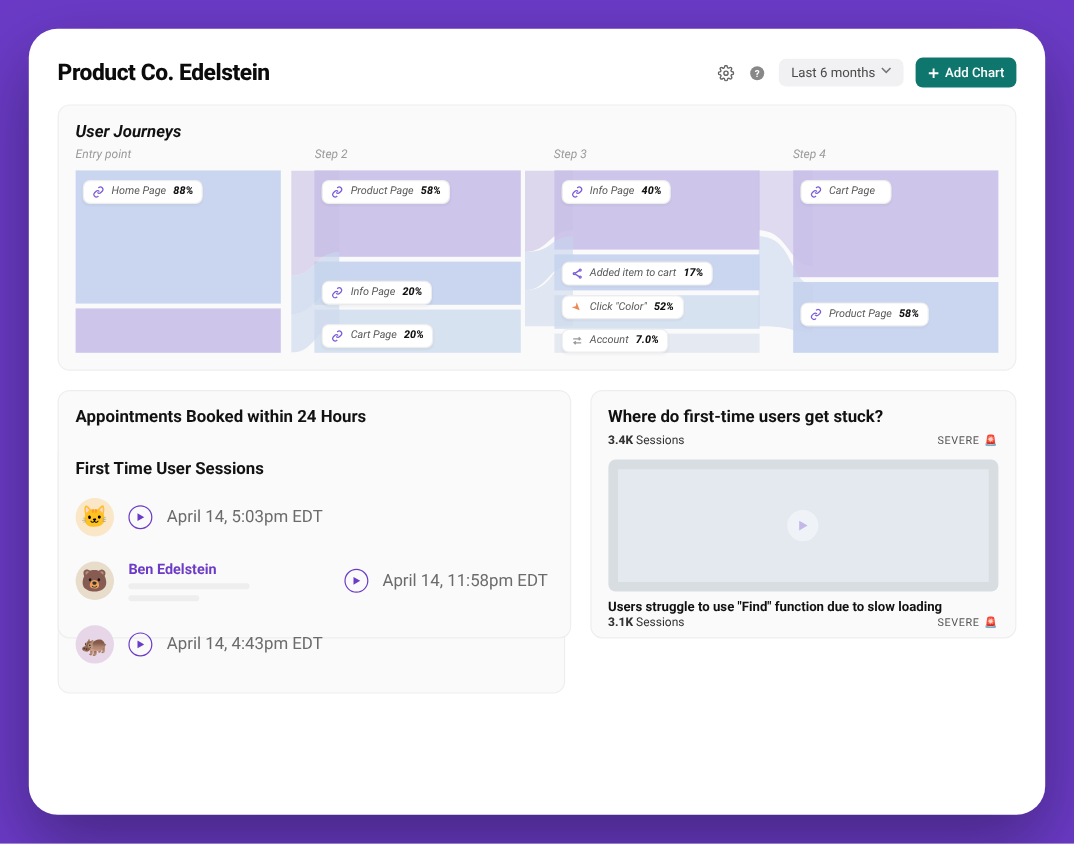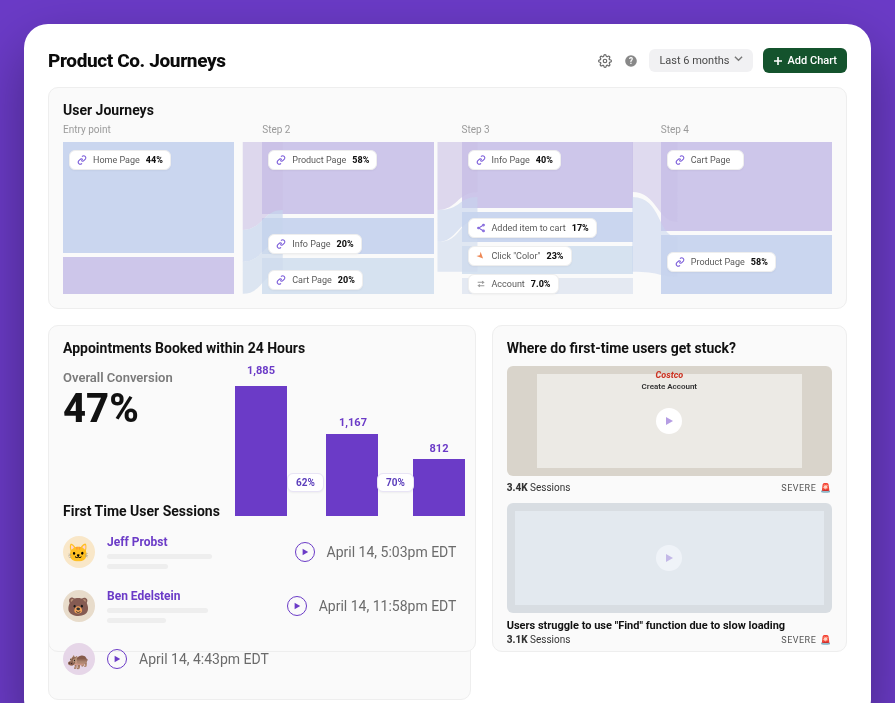--- a/index.html
+++ b/index.html
@@ -4,28 +4,28 @@
 <style>
 * { margin: 0; padding: 0; box-sizing: border-box; }
 body { font-family: -apple-system, BlinkMacSystemFont, "Segoe UI", Roboto, sans-serif; background: #6b3bc7; padding: 24px; }
 .app { background: #fff; border-radius: 24px; padding: 24px; width: 847px; min-height: 655px; box-shadow: 0 24px 60px rgba(0,0,0,.35); }
 .header { display: flex; align-items: center; justify-content: space-between; margin-bottom: 14px; }
 .header h1 { font-size: 19px; font-weight: 800; color: #0b0b0b; letter-spacing: -0.02em; }
 .header-actions { display: flex; align-items: center; gap: 10px; }
 .icon-btn { width: 16px; height: 16px; display:inline-flex; align-items:center; justify-content:center; color:#666; }
 .period { background: #f1f1f3; color:#4a4a4a; font-size:11px; padding: 5px 10px; border-radius:6px; display:inline-flex; align-items:flex-start; gap:4px; }
 .period svg{width:9px;height:9px;}
-.add-chart { background:#14532d; color:#fff; font-size:11px; padding:6px 10px; border-radius:6px; display:inline-flex; align-items:center; gap:5px; font-weight:500;}
+.add-chart { background:#0f766e; color:#fff; font-size:11px; padding:6px 10px; border-radius:6px; display:inline-flex; align-items:center; gap:5px; font-weight:500;}
 .add-chart svg{width:10px;height:10px;}
 
 .panel { background:#fafafa; border:1px solid #eee; border-radius:10px; padding:14px; }
 .panel-title { font-size:14px; font-weight:700; color:#111; margin-bottom:6px; }
 
 
-.uj { margin-bottom:16px; }
+.uj { margin-bottom:16px;font-style:italic; }
 .uj-cols { position:relative; height:170px; display:flex; gap:28px; }
 .uj-col { flex:1; position:relative; }
 .uj-step-label { font-size:10px; color:#9a9a9a; margin-bottom:4px; }
 .uj-blocks { position:absolute; inset: 18px 0 0 0; display:flex; flex-direction:column; gap:4px; }
 .blk-lav { background:#cdc6ea; }
 .blk-blue { background:#cad6ef; }
 .blk-lightblue { background:#d6e2f0; }
 .chip { position:absolute; background:#fff; border:1px solid #eee; border-radius:6px; font-size:9px; padding:4px 7px; display:flex; align-items:center; gap:6px; box-shadow:0 1px 2px rgba(0,0,0,.04); white-space:nowrap; z-index:3;}
 .chip .ico { width:10px; height:10px; display:inline-flex; color:#7a5cd9;}
 .chip .txt{color:#595959;}
@@ -74,21 +74,21 @@
 .vid-ca{position:absolute; top:16px; left:50%; transform:translateX(-50%); font-size:8px; color:#333; font-weight:600;}
 
 .blk{flex:1;}
 </style>
 </head>
 <body>
 
 <div class="app">
 
   <div class="header">
-    <h1>Product Co. Journeys</h1>
+    <h1>Product Co. Edelstein</h1>
     <div class="header-actions">
       <span class="icon-btn">
         <svg viewBox="0 0 24 24" width="14" height="14" fill="none" stroke="currentColor" stroke-width="2">
             <circle cx="12" cy="12" r="3"></circle>
             <path d="M19.4 15a1.65 1.65 0 0 0 .33 1.82l.06.06a2 2 0 1 1-2.83 2.83l-.06-.06a1.65 1.65 0 0 0-1.82-.33 1.65 1.65 0 0 0-1 1.51V21a2 2 0 0 1-4 0v-.09a1.65 1.65 0 0 0-1-1.51 1.65 1.65 0 0 0-1.82.33l-.06.06a2 2 0 1 1-2.83-2.83l.06-.06a1.65 1.65 0 0 0 .33-1.82 1.65 1.65 0 0 0-1.51-1H3a2 2 0 0 1 0-4h.09a1.65 1.65 0 0 0 1.51-1 1.65 1.65 0 0 0-.33-1.82l-.06-.06a2 2 0 1 1 2.83-2.83l.06.06a1.65 1.65 0 0 0 1.82.33h0a1.65 1.65 0 0 0 1-1.51V3a2 2 0 0 1 4 0v.09a1.65 1.65 0 0 0 1 1.51h0a1.65 1.65 0 0 0 1.82-.33l.06-.06a2 2 0 1 1 2.83 2.83l-.06.06a1.65 1.65 0 0 0-.33 1.82v0a1.65 1.65 0 0 0 1.51 1H21a2 2 0 0 1 0 4h-.09a1.65 1.65 0 0 0-1.51 1z"></path>
           </svg>
       </span>
       <span class="icon-btn">
         <svg viewBox="0 0 24 24" width="14" height="14" fill="currentColor">
             <circle cx="12" cy="12" r="10" fill="#888"></circle>
@@ -132,21 +132,21 @@
           <div class="blk blk-lav" style="flex:1"></div>
         </div>
         <div class="chip" style="top:26px;left:6px">
           <span class="ico">
               <svg viewBox="0 0 24 24" fill="none" stroke="currentColor" stroke-width="2.5">
                 <path d="M10 13a5 5 0 0 0 7 0l3-3a5 5 0 0 0-7-7l-1 1"></path>
                 <path d="M14 11a5 5 0 0 0-7 0l-3 3a5 5 0 0 0 7 7l1-1"></path>
               </svg>
             </span>
           <span class="txt">Home Page</span>
-          <span class="pct">44%</span>
+          <span class="pct">88%</span>
         </div>
       </div>
 
       <div class="uj-col">
         <div class="uj-step-label">Step 2</div>
         <div class="uj-blocks">
           <div class="blk blk-lav" style="flex:2.4"></div>
           <div class="blk blk-blue" style="flex:1.2"></div>
           <div class="blk blk-lightblue" style="flex:1.2"></div>
         </div>
@@ -213,21 +213,21 @@
           <span class="txt">Added item to cart</span>
           <span class="pct">17%</span>
         </div>
         <div class="chip" style="top:122px;left:6px">
           <span class="ico" style="color:#e85">
               <svg viewBox="0 0 24 24" fill="currentColor">
                 <path d="M8 3v4m-5 1h4m10 10l-6-16-2 8-8 2z"></path>
               </svg>
             </span>
           <span class="txt">Click "Color"</span>
-          <span class="pct">23%</span>
+          <span class="pct">52%</span>
         </div>
         <div class="chip" style="top:150px;left:6px">
           <span class="ico" style="color:#999">
               <svg viewBox="0 0 24 24" fill="none" stroke="currentColor" stroke-width="2.5">
                 <path d="M4 8h14l-3-3m3 3-3 3M20 16H6l3 3m-3-3 3-3"></path>
               </svg>
             </span>
           <span class="txt">Account</span>
           <span class="pct">7.0%</span>
         </div>
@@ -260,51 +260,25 @@
           <span class="pct">58%</span>
         </div>
       </div>
 
     </div>
   </div>
 
   <div class="row2">
     <div class="panel appt">
       <div class="panel-title">Appointments Booked within 24 Hours</div>
-      <div class="appt-body">
-        <div style="flex:0 0 130px">
-          <div class="conv-label">Overall Conversion</div>
-          <div class="conv-pct">47%</div>
-        </div>
-        <div class="appt-chart">
-          <div class="bar-label" style="left:48px;top:-2px">1,885</div>
-          <div class="bar" style="left:22px;height:130px"></div>
-          <div class="bar-label" style="left:140px;top:50px">1,167</div>
-          <div class="bar" style="left:113px;height:82px"></div>
-          <div class="bar-label" style="left:226px;top:76px">812</div>
-          <div class="bar" style="left:200px;height:57px"></div>
-          <div class="mid-badge" style="left:74px;bottom:24px">62%</div>
-          <div class="mid-badge" style="left:164px;bottom:24px">70%</div>
-        </div>
-      </div>
     </div>
 
     <div class="panel insights" style="padding-bottom:6px">
       <div class="panel-title">Where do first-time users get stuck?</div>
 
-      <div class="vid vid-bg1">
-        <div class="vid-inner"></div>
-        <div class="vid-costco">Costco</div>
-        <div class="vid-ca">Create Account</div>
-        <div class="vid-play">
-            <svg width="10" height="10" viewBox="0 0 10 10">
-              <path d="M2 1v8l7-4z" fill="currentColor"></path>
-            </svg>
-          </div>
-      </div>
       <div class="vid-meta">
         <div class="vid-row">
           <div class="vid-sess"><b>3.4K</b> <span>Sessions</span></div>
           <div class="severe">
               <span>SEVERE</span>
               <span class="alarm">🚨</span>
             </div>
         </div>
       </div>
 
@@ -328,25 +302,20 @@
       </div>
     </div>
   </div>
 
   <div style="margin-top:-180px; width:calc(53% - 0px);">
     <div class="panel sessions">
       <div class="panel-title">First Time User Sessions</div>
 
       <div class="sess-item">
         <div class="avatar" style="background:#f9e7c8">🐱</div>
-        <div class="sess-main">
-          <div class="sess-name">Jeff Probst</div>
-          <div class="skel" style="width:60%"></div>
-          <div class="skel" style="width:35%"></div>
-        </div>
         <div class="play-outline">
             <svg width="8" height="8" viewBox="0 0 10 10">
               <path d="M2 1v8l7-4z" fill="currentColor"></path>
             </svg>
           </div>
         <div class="sess-time">April 14, 5:03pm EDT</div>
       </div>
 
       <div class="sess-item">
         <div class="avatar" style="background:#e8dccb">🐻</div>

